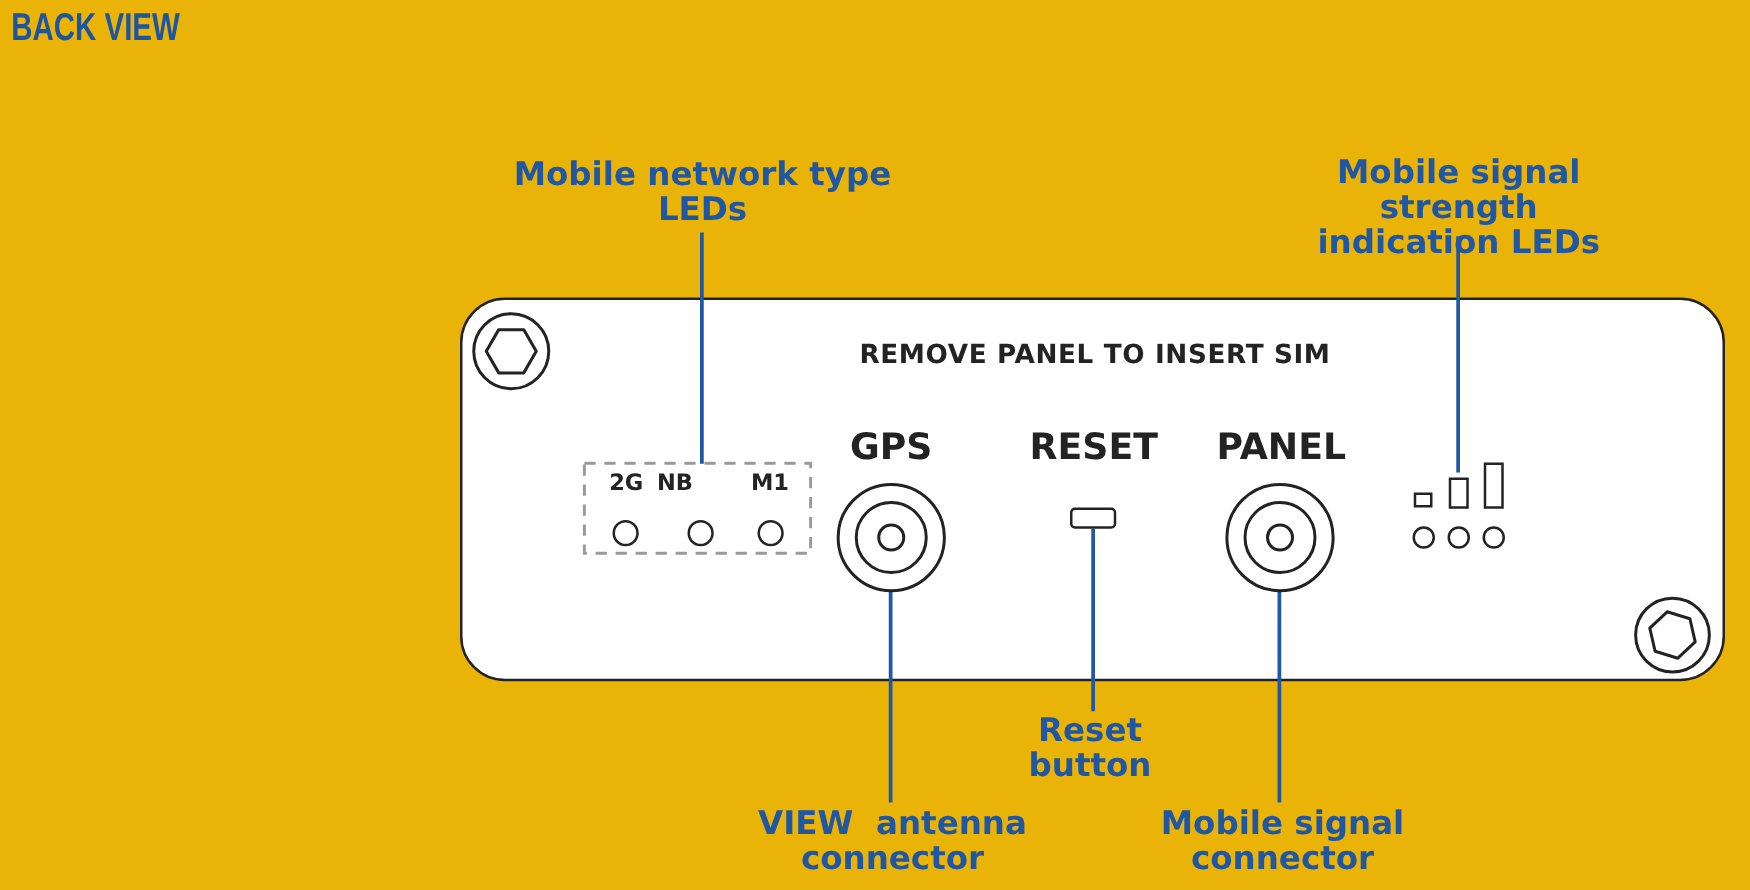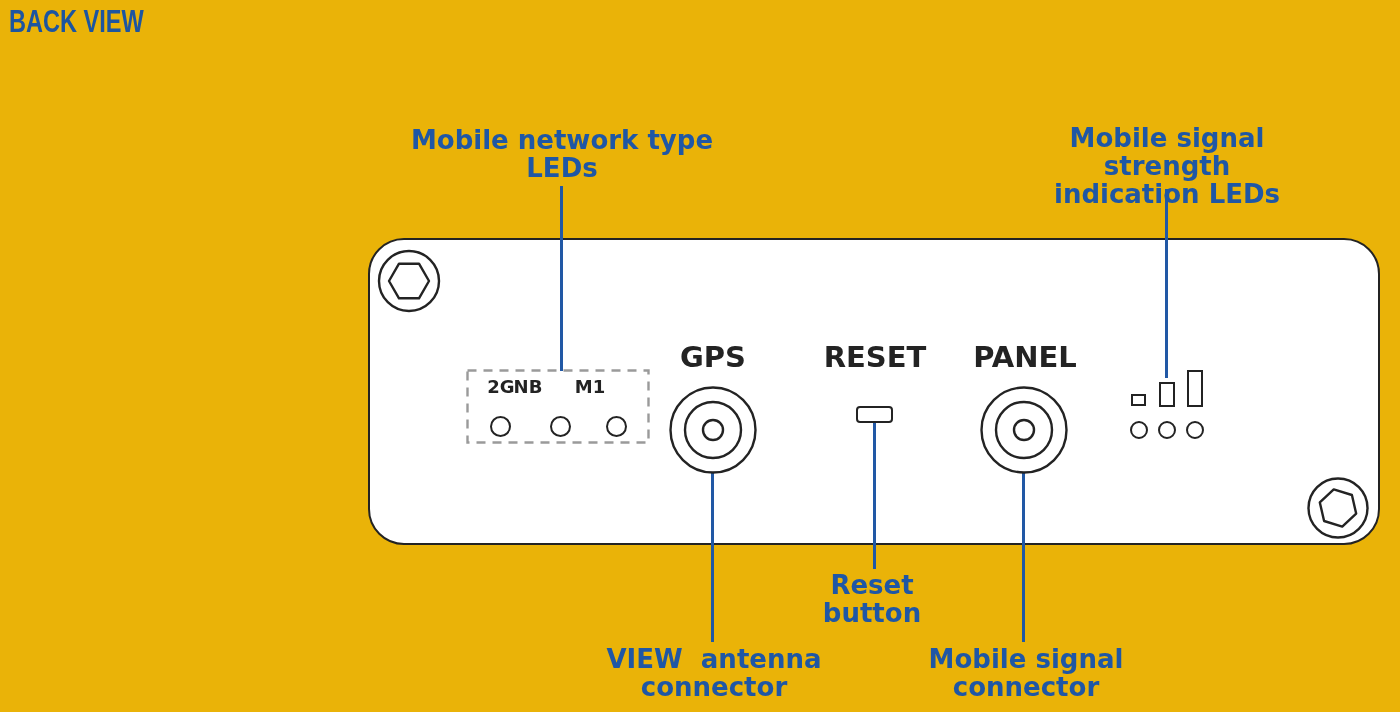--- a/index.html
+++ b/index.html
@@ -74,27 +74,28 @@
 
   <svg class="shape" style="left:376px;top:248px" width="66" height="66" viewBox="0 0 66 66">
     <circle cx="33" cy="33" r="30" fill="none" stroke="#232323" stroke-width="2.4"></circle>
     <polygon points="53,33 43,50.3 23,50.3 13,33 23,15.7 43,15.7" fill="none" stroke="#232323" stroke-width="2.4" stroke-linejoin="round"></polygon>
   </svg>
   <svg class="shape" style="left:1305px;top:475px" width="66" height="66" viewBox="0 0 66 66">
     <circle cx="33" cy="33" r="29.5" fill="none" stroke="#232323" stroke-width="2.4"></circle>
     <polygon points="52,33 42.5,49.5 23.5,49.5 14,33 23.5,16.5 42.5,16.5" transform="rotate(17 33 33)" fill="none" stroke="#232323" stroke-width="2.4" stroke-linejoin="round"></polygon>
   </svg>
 
+  <div class="engrave sim-notice" style="left:876px;top:273px">REMOVE PANEL TO INSERT SIM</div>
 
   <svg class="shape" style="left:466px;top:369px" width="184" height="75" viewBox="0 0 184 75">
     <rect x="1.5" y="1.5" width="181" height="72" fill="none" stroke="#9a9a9a" stroke-width="2.4" stroke-dasharray="9 7"></rect>
   </svg>
   <div class="engrave led-label" style="left:501px;top:378px">2G</div>
-  <div class="engrave led-label" style="left:528px;top:378px">NB</div>
-  <div class="engrave led-label" style="left:590px;top:378px">M1</div>
+  <div class="engrave led-label" style="left:540px;top:378px">NB</div>
+  <div class="engrave led-label" style="left:616px;top:378px">M1</div>
   <div class="led-circle" style="left:490px;top:416px"></div>
   <div class="led-circle" style="left:550px;top:416px"></div>
   <div class="led-circle" style="left:606px;top:416px"></div>
 
   <div class="engrave port-label" style="left:713px;top:343px">GPS</div>
   <svg class="shape" style="left:668px;top:385px" width="90" height="90" viewBox="0 0 90 90">
     <circle cx="45" cy="45" r="42.5" fill="none" stroke="#232323" stroke-width="2.4"></circle>
     <circle cx="45" cy="45" r="28" fill="none" stroke="#232323" stroke-width="2.4"></circle>
     <circle cx="45" cy="45" r="10" fill="none" stroke="#232323" stroke-width="2.4"></circle>
   </svg>

